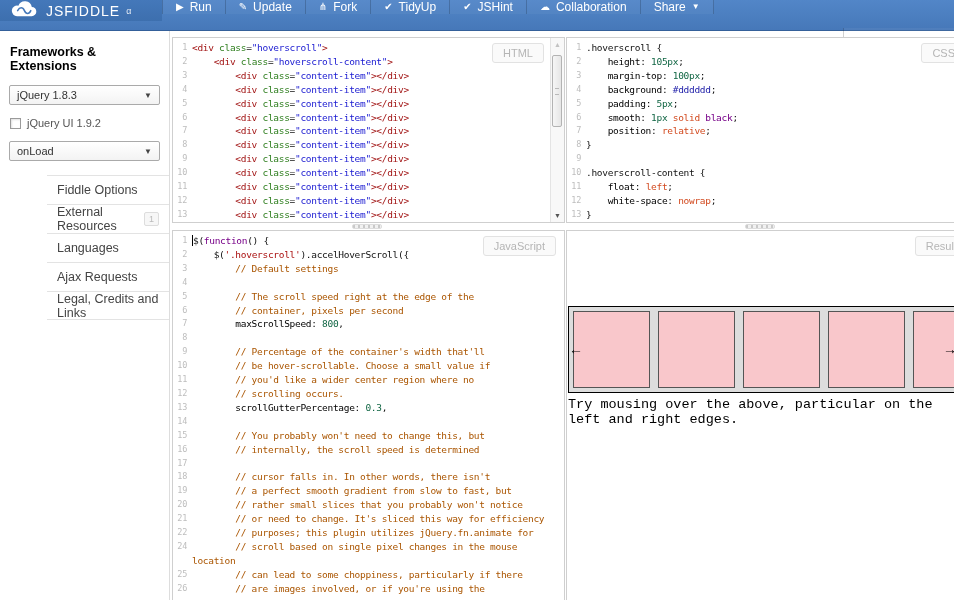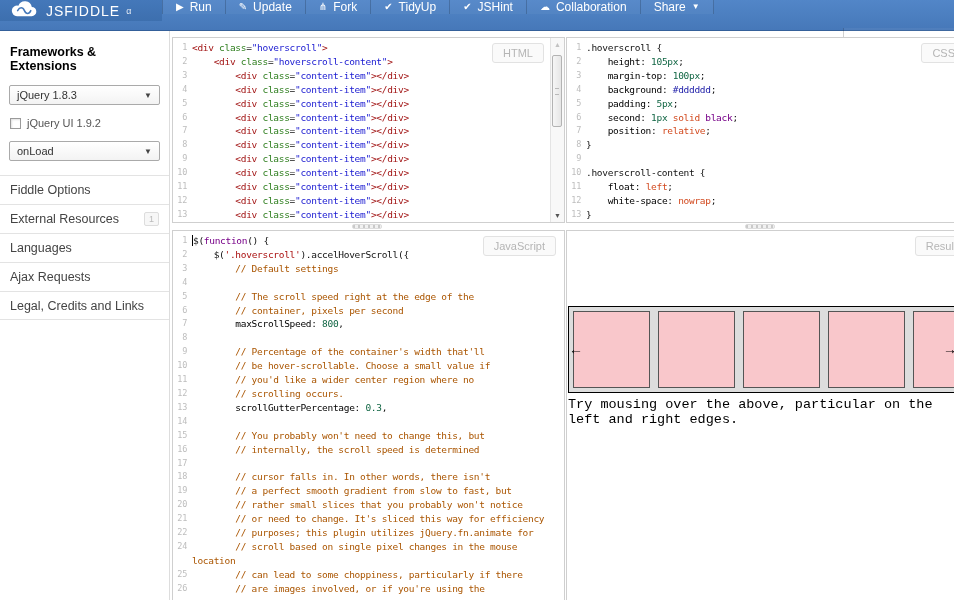--- a/index.html
+++ b/index.html
@@ -30,21 +30,21 @@
   .sb-header { font-size:12.5px; font-weight:bold; color:#000000; padding:14px 10px 10px 10px; }
   .sb-select { margin:2px 9px 8px 9px; height:20px; border:1px solid #aaa; border-radius:2px;
                background:linear-gradient(#fff,#f3f3f3); font-size:11px; color:#333;
                display:flex; align-items:center; padding:0 7px; cursor:pointer; }
   .sb-select .caret { margin-left:auto; font-size:8px; color:#444; }
   .sb-check { display:flex; align-items:center; gap:6px; padding:4px 10px; font-size:11px; color:#555; }
   .sb-check .box { width:11px; height:11px; border:1px solid #9a9a9a; background:#fff;
                    box-shadow:inset 1px 1px 2px rgba(0,0,0,.12); flex:none; }
   .sb-sections { margin-top:14px; }
   .sb-row { border-top:1px solid #e3e3e3; height:29px; display:flex; align-items:center;
-            padding:0 10px; font-size:12.5px; color:#444; cursor:pointer; }
+            padding:0 10px; font-size:12.5px; color:#444; cursor:pointer;margin-left:47px; }
   .sb-row .badge { margin-left:auto; font-size:9px; color:#bbb; border:1px solid #ddd;
                    background:#f7f7f7; border-radius:2px; padding:1px 4px; }
   .sb-sections .sb-row:last-child { border-bottom:1px solid #e3e3e3; }
 
   
   .panel { position:absolute; background:#fff; border:1px solid #cfcfcf; overflow:hidden; }
   #panel-html   { left:172px; top:37px;  width:393px; height:186px; }
   #panel-css    { left:566px; top:37px;  width:389px; height:186px; }
   #panel-js     { left:172px; top:230px; width:393px; height:371px; }
   #panel-result { left:566px; top:230px; width:389px; height:371px; }
@@ -280,21 +280,21 @@
       <div class="cm-row">
         <div class="ln">4</div>
         <div class="code"><span class="tk-p">    </span><span class="tk-d">background</span><span class="tk-p">: </span><span class="tk-h">#dddddd</span><span class="tk-p">;</span></div>
       </div>
       <div class="cm-row">
         <div class="ln">5</div>
         <div class="code"><span class="tk-p">    </span><span class="tk-d">padding</span><span class="tk-p">: </span><span class="tk-n">5px</span><span class="tk-p">;</span></div>
       </div>
       <div class="cm-row">
         <div class="ln">6</div>
-        <div class="code"><span class="tk-p">    </span><span class="tk-d">second</span><span class="tk-p">: </span><span class="tk-n">1px</span><span class="tk-p"> </span><span class="tk-w">solid</span><span class="tk-p"> </span><span class="tk-b">black</span><span class="tk-p">;</span></div>
+        <div class="code"><span class="tk-p">    </span><span class="tk-d">smooth</span><span class="tk-p">: </span><span class="tk-n">1px</span><span class="tk-p"> </span><span class="tk-w">solid</span><span class="tk-p"> </span><span class="tk-b">black</span><span class="tk-p">;</span></div>
       </div>
       <div class="cm-row">
         <div class="ln">7</div>
         <div class="code"><span class="tk-p">    </span><span class="tk-d">position</span><span class="tk-p">: </span><span class="tk-w">relative</span><span class="tk-p">;</span></div>
       </div>
       <div class="cm-row">
         <div class="ln">8</div>
         <div class="code"><span class="tk-p">}</span></div>
       </div>
       <div class="cm-row">

